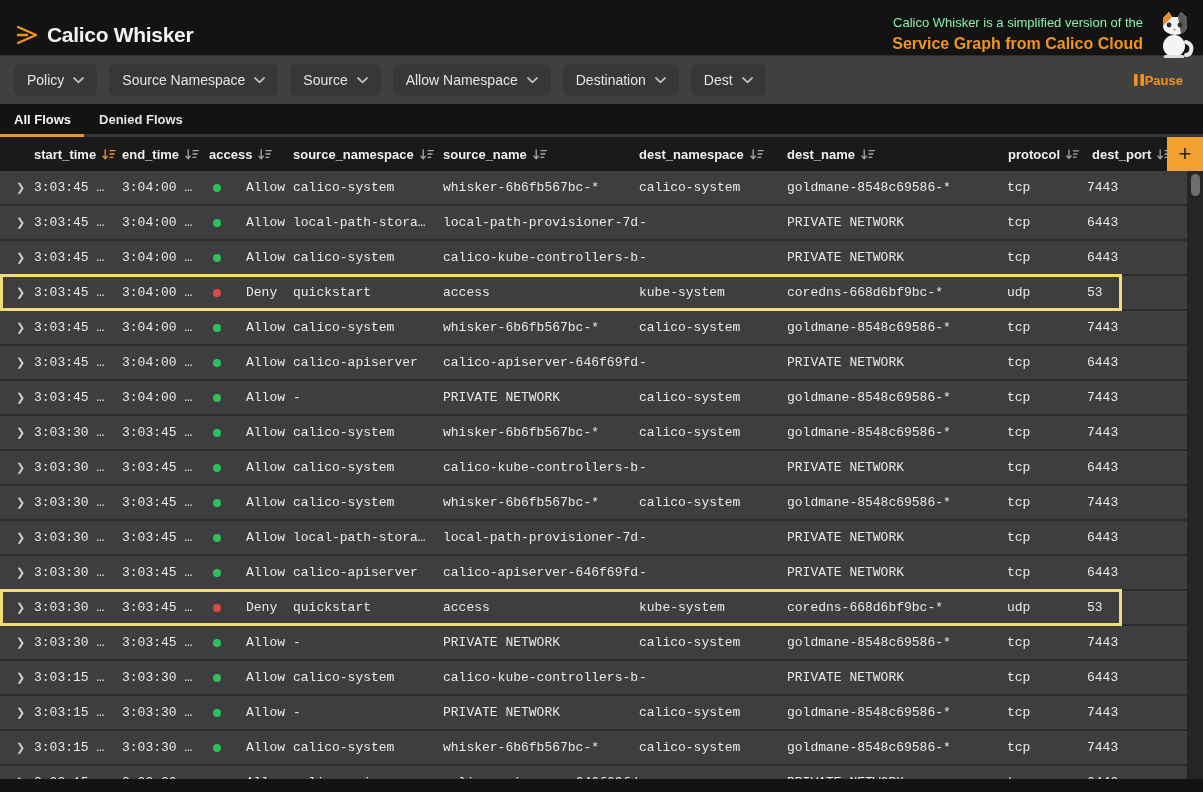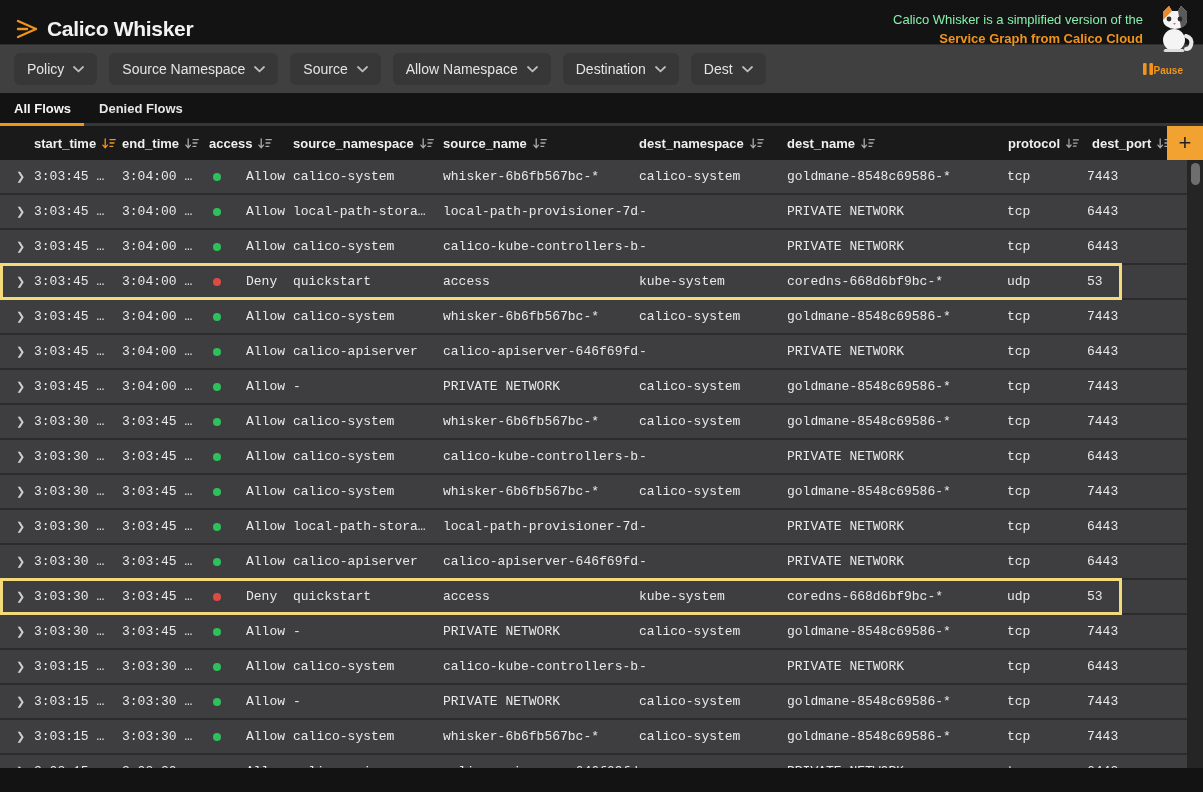--- a/index.html
+++ b/index.html
@@ -1,37 +1,37 @@
 <!DOCTYPE html>
 <html><head>
 <meta charset="utf-8">
 <style>
   * { margin:0; padding:0; box-sizing:border-box; }
   html,body { background:#0e0e0e; }
   body { width:1203px; height:792px; overflow:hidden; font-family:"Liberation Sans", sans-serif; }
   .app { position:relative; width:1203px; height:792px; background:#131313; overflow:hidden; }
 
   
-  .topbar { height:45px; display:flex; align-items:center; justify-content:space-between;
+  .topbar { height:56px; display:flex; align-items:center; justify-content:space-between;
             padding:14px 8px 0 14px; border-bottom:1px solid #2e2e2e; background:#131313;gap:32px; }
   .logo-group { display:flex; align-items:center; gap:7px; }
   .app-title { color:#f2f2f2; font-size:21px; font-weight:bold; letter-spacing:-0.3px; }
   .tagline-wrap { display:flex; align-items:center; gap:10px; }
   .tagline { text-align:right; line-height:1.5; }
   .tagline-line1 { display:block; color:#86efac; font-size:13px; }
-  .tagline-link { display:block; color:#f0941e; font-size:13px; font-weight:bold; cursor:pointer; }
+  .tagline-link { display:block; color:#f0941e; font-size:16px; font-weight:bold; cursor:pointer; }
 
   
   .filterbar { height:48px; display:flex; align-items:center; gap:12px; padding:0 14px; background:#404040; }
   .filter-btn { display:flex; align-items:center; gap:9px; height:32px; padding:0 13px;
                 background:#373737; border:none; border-radius:6px; color:#e4e4e4;
                 font-size:14px; font-family:"Liberation Sans", sans-serif; cursor:pointer; }
   .filterbar-spacer { flex:1; }
-  .pause-btn { display:flex; align-items:flex-end; background:none; border:none;
-               color:#f0941e; font-size:10px; font-weight:bold; cursor:pointer;
+  .pause-btn { display:flex; align-items:center; background:none; border:none;
+               color:#f0941e; font-size:13px; font-weight:bold; cursor:pointer;
                font-family:"Liberation Sans", sans-serif; margin-right:6px; }
 
   
   .tabs { position:relative; height:33px; display:flex; align-items:center; padding-left:14px;
           background:#131313; border-bottom:3px solid #363636; }
   .tab { font-size:13px; font-weight:bold; color:#e5e5e5; margin-right:28px; cursor:pointer; }
   .tab.active { color:#f5f5f5; }
   .tab-underline { position:absolute; left:0; bottom:-3px; width:84px; height:3px; background:#f0941e; }
 
   

